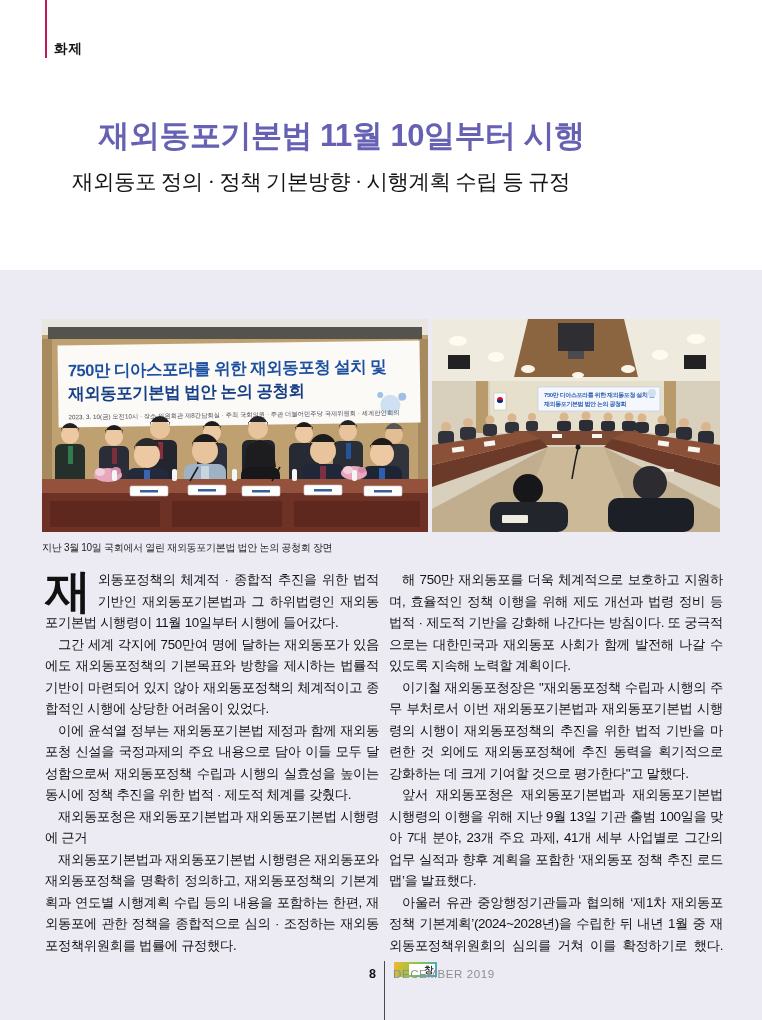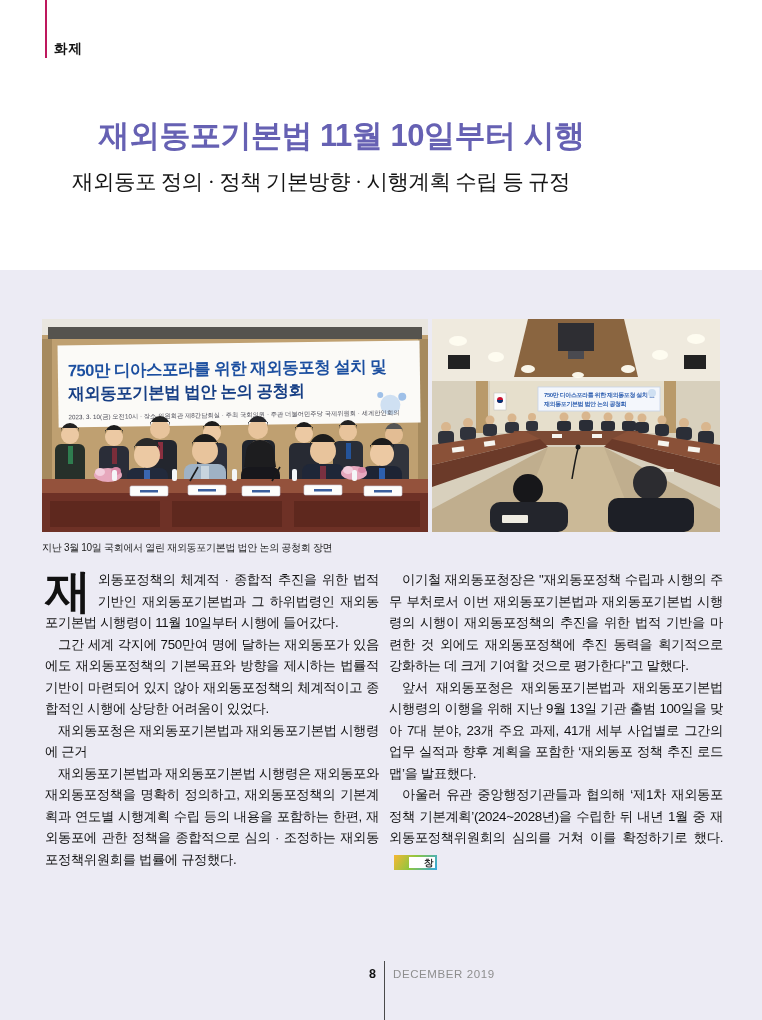--- a/index.html
+++ b/index.html
@@ -342,27 +342,29 @@
       <rect x="70" y="196" width="26" height="8" rx="1" fill="#efece2"></rect>
     </g>
   </svg>
 
   <div class="caption">지난 3월 10일 국회에서 열린 재외동포기본법 법안 논의 공청회 장면</div>
 
   <div class="col col-left">
     <p><span class="dropcap">재</span><span>외동포정책의 체계적 · 종합적 추진을 위한 법적 기반인 재외동포기본법과 그 하위법령인 재외동포기본법 시행령이 11월 10일부터 시행에 들어갔다.</span></p>
     <div>
         <p class="indent">그간 세계 각지에 750만여 명에 달하는 재외동포가 있음에도 재외동포정책의 기본목표와 방향을 제시하는 법률적 기반이 마련되어 있지 않아 재외동포정책의 체계적이고 종합적인 시행에 상당한 어려움이 있었다.</p>
+        <p class="indent">이에 윤석열 정부는 재외동포기본법 제정과 함께 재외동포청 신설을 국정과제의 주요 내용으로 담아 이들 모두 달성함으로써 재외동포정책 수립과 시행의 실효성을 높이는 동시에 정책 추진을 위한 법적 · 제도적 체계를 갖췄다.</p>
         <p class="indent">재외동포청은 재외동포기본법과 재외동포기본법 시행령에 근거</p>
         <p class="indent">재외동포기본법과 재외동포기본법 시행령은 재외동포와 재외동포정책을 명확히 정의하고, 재외동포정책의 기본계획과 연도별 시행계획 수립 등의 내용을 포함하는 한편, 재외동포에 관한 정책을 종합적으로 심의 · 조정하는 재외동포정책위원회를 법률에 규정했다.</p>
       </div>
   </div>
 
   <div class="col col-right">
     <div>
+        <p class="indent">해 750만 재외동포를 더욱 체계적으로 보호하고 지원하며, 효율적인 정책 이행을 위해 제도 개선과 법령 정비 등 법적 · 제도적 기반을 강화해 나간다는 방침이다. 또 궁극적으로는 대한민국과 재외동포 사회가 함께 발전해 나갈 수 있도록 지속해 노력할 계획이다.</p>
         <p class="indent">이기철 재외동포청장은 "재외동포정책 수립과 시행의 주무 부처로서 이번 재외동포기본법과 재외동포기본법 시행령의 시행이 재외동포정책의 추진을 위한 법적 기반을 마련한 것 외에도 재외동포정책에 추진 동력을 획기적으로 강화하는 데 크게 기여할 것으로 평가한다"고 말했다.</p>
         <p class="indent">앞서 재외동포청은 재외동포기본법과 재외동포기본법 시행령의 이행을 위해 지난 9월 13일 기관 출범 100일을 맞아 7대 분야, 23개 주요 과제, 41개 세부 사업별로 그간의 업무 실적과 향후 계획을 포함한 ‘재외동포 정책 추진 로드맵’을 발표했다.</p>
       </div>
     <p class="indent"><span>아울러 유관 중앙행정기관들과 협의해 ‘제1차 재외동포 정책 기본계획’(2024~2028년)을 수립한 뒤 내년 1월 중 재외동포정책위원회의 심의를 거쳐 이를 확정하기로 했다.</span><span class="endmark"><span>창</span></span></p>
   </div>
 
 </div>
 
 <div class="footer-pagenum">8</div>
 <div class="footer-divider"></div>

